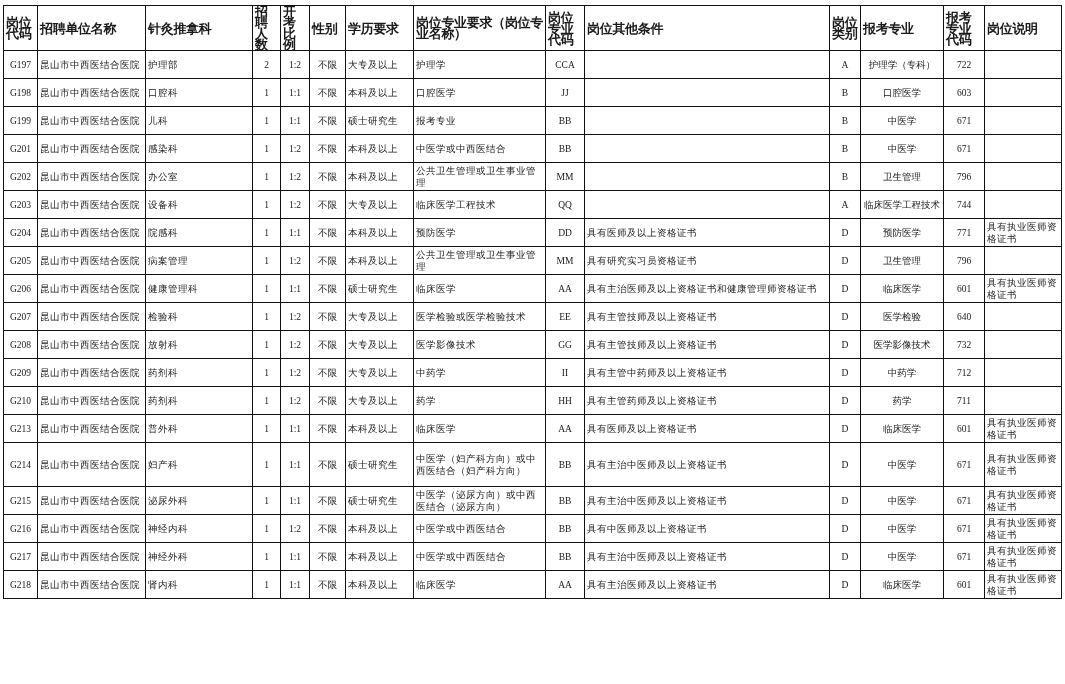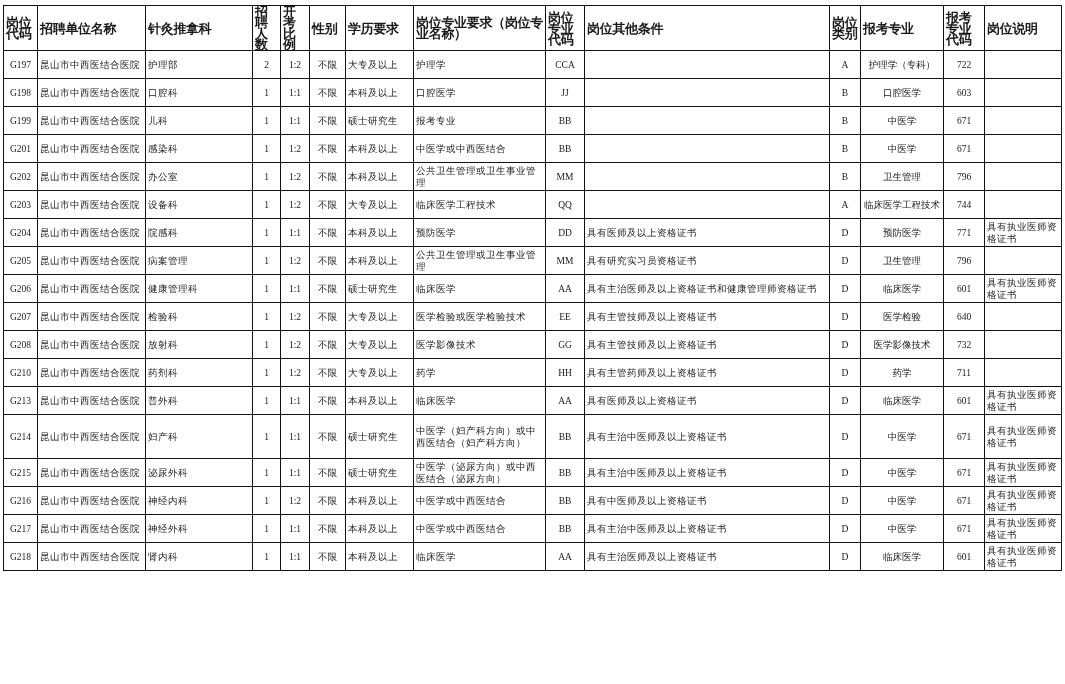--- a/index.html
+++ b/index.html
@@ -238,20 +238,36 @@
     <td class="l">大专及以上</td>
     <td class="l wrap">医学影像技术</td>
     <td class="code">GG</td>
     <td class="l">具有主管技师及以上资格证书</td>
     <td class="code">D</td>
     <td class="c wrap">医学影像技术</td>
     <td class="code">732</td>
     <td class="l wrap"></td>
   </tr>
 
+  <tr class="r">
+    <td class="code">G209</td>
+    <td class="l">昆山市中西医结合医院</td>
+    <td class="l">药剂科</td>
+    <td class="code">1</td>
+    <td class="code">1:2</td>
+    <td class="c">不限</td>
+    <td class="l">大专及以上</td>
+    <td class="l wrap">中药学</td>
+    <td class="code">II</td>
+    <td class="l">具有主管中药师及以上资格证书</td>
+    <td class="code">D</td>
+    <td class="c wrap">中药学</td>
+    <td class="code">712</td>
+    <td class="l wrap"></td>
+  </tr>
 
   <tr class="r">
     <td class="code">G210</td>
     <td class="l">昆山市中西医结合医院</td>
     <td class="l">药剂科</td>
     <td class="code">1</td>
     <td class="code">1:2</td>
     <td class="c">不限</td>
     <td class="l">大专及以上</td>
     <td class="l wrap">药学</td>

